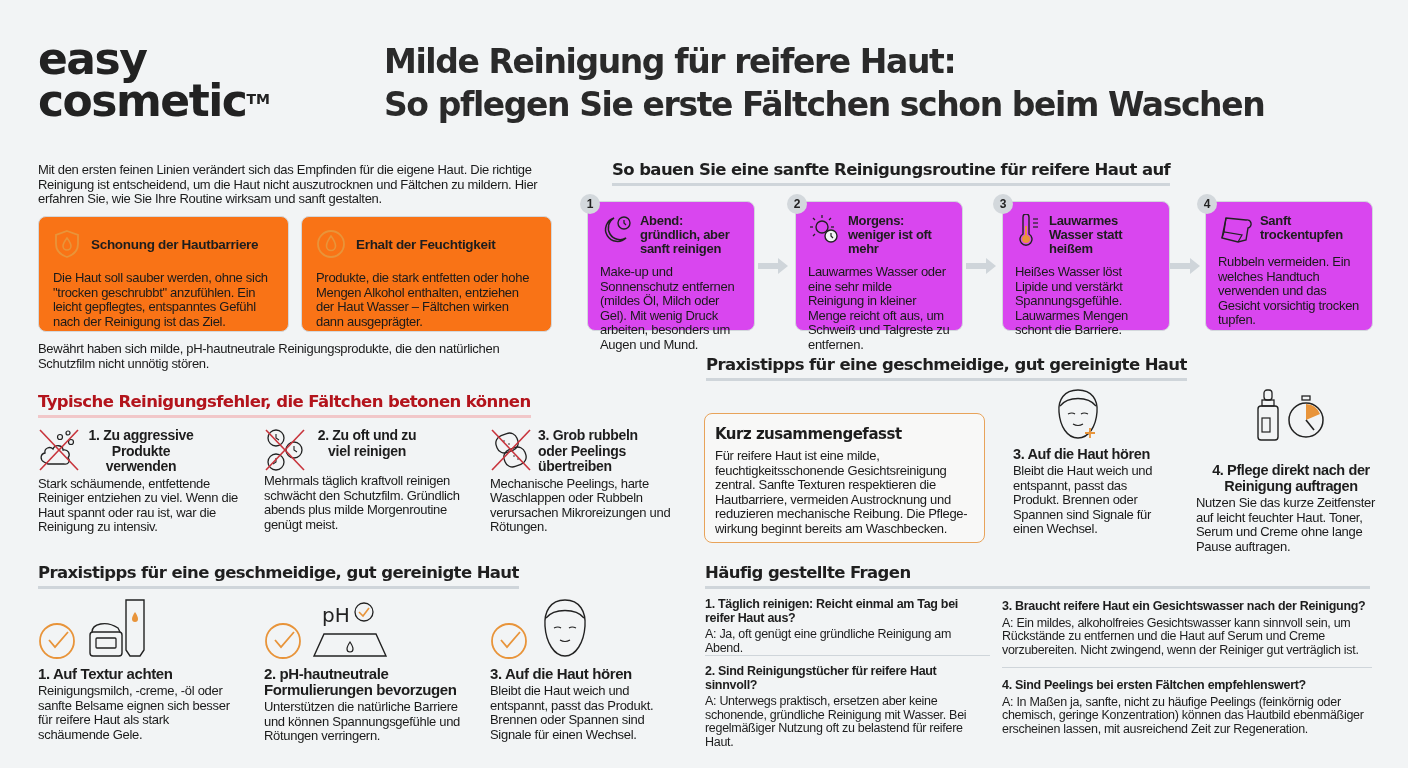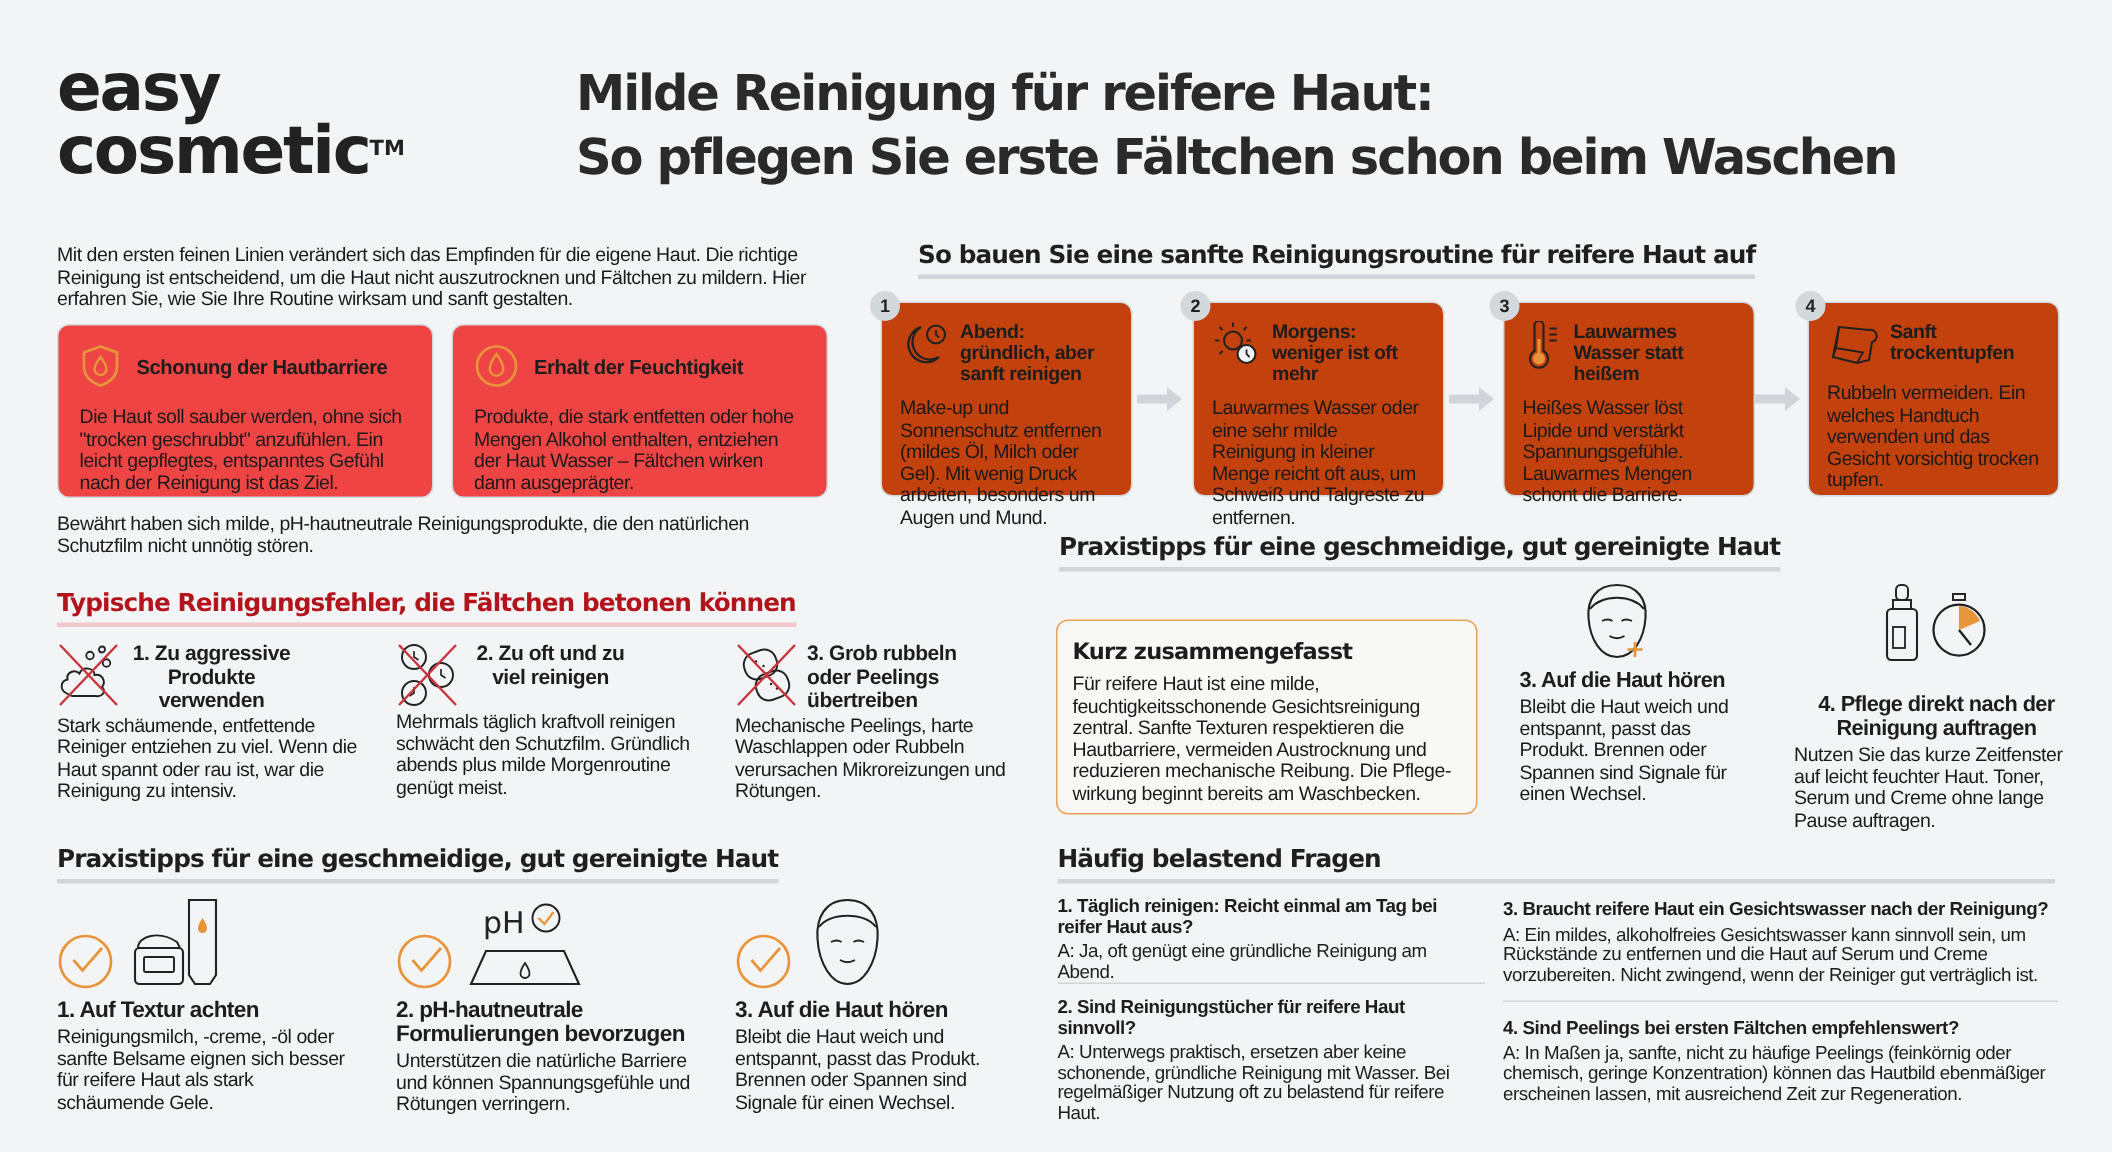--- a/index.html
+++ b/index.html
@@ -20,34 +20,34 @@
   .logo sup { font-size: 14px; vertical-align: top; position: relative; top: -2px; letter-spacing: 0; }
   .main-title {
     left: 384px; top: 40px;
     font-family: "DejaVu Sans", sans-serif;
     font-weight: bold; font-size: 33px; line-height: 43px;
     letter-spacing: -1.4px; color: #2a2a2a;
   }
   .text { font-size: 13px; line-height: 14.5px; letter-spacing: -0.3px; color: #1a1a1a; }
   .intro { left: 38px; top: 163px; width: 520px; }
   .card {
-    background: #ef4444; border: 1px solid #d3d8dc; border-radius: 8px;
+    background: #f97316; border: 1px solid #d3d8dc; border-radius: 8px;
     padding: 12px 14px;
   }
   .card-head { display: flex; align-items: center; gap: 10px; margin-bottom: 12px; }
   .card-head .h { font-weight: bold; font-size: 13.5px; letter-spacing: -0.3px; }
   .section-h {
     font-family: "DejaVu Sans", sans-serif; font-weight: bold;
     font-size: 16.5px; letter-spacing: -0.6px; color: #1f1f1f;
     padding-bottom: 4px; border-bottom: 3px solid #cfd5da;
     display: inline-block;
   }
   .section-h.red { color: #b3141c; border-bottom-color: #f1c7c9; }
   .step {
-    background: #c2410c; border: 1px solid #d3d8dc; border-radius: 8px;
+    background: #d946ef; border: 1px solid #d3d8dc; border-radius: 8px;
     padding: 12px 12px 10px 12px;
   }
   .step-num {
     position: absolute; width: 20px; height: 20px; border-radius: 50%;
     background: #d3d8dc; font-weight: bold; font-size: 12px;
     display: flex; align-items: center; justify-content: center; color: #222;
   }
   .step-head { display: flex; gap: 6px; align-items: flex-start; margin-bottom: 9px; }
   .step-head .h { font-weight: bold; font-size: 13px; line-height: 14px; letter-spacing: -0.3px; }
   .arrow { width: 30px; height: 16px; }
@@ -366,21 +366,21 @@
           <circle cx="20" cy="32" r="17" fill="none" stroke="#222" stroke-width="1.5"></circle>
           <path d="M20 32 L20 16 A16 16 0 0 1 34 26 Z" fill="#e8943a"></path>
           <line x1="20" y1="32" x2="28" y2="42" stroke="#222" stroke-width="1.6"></line>
         </svg>
     </span>
   </div>
   <div class="tip-h center" style="margin-top:20px;font-size:14.5px;">4. Pflege direkt nach der Reinigung auftragen</div>
   <div class="text" style="margin-top:2px;">Nutzen Sie das kurze Zeitfenster auf leicht feuchter Haut. Toner, Serum und Creme ohne lange Pause auftragen.</div>
 </div>
 
-<div class="abs section-h" style="left:705px;top:563px;width:665px;">Häufig belastend Fragen</div>
+<div class="abs section-h" style="left:705px;top:563px;width:665px;">Häufig gestellte Fragen</div>
 
 <div class="abs" style="left:705px;top:598px;width:285px;">
   <div class="faq-q">1.  Täglich reinigen: Reicht einmal am Tag bei reifer Haut aus?</div>
   <div class="faq-a">A: Ja, oft genügt eine gründliche Reinigung am Abend.</div>
 </div>
 <div class="abs divider" style="left:705px;top:655px;width:285px;"></div>
 <div class="abs" style="left:705px;top:665px;width:285px;">
   <div class="faq-q">2.  Sind Reinigungstücher für reifere Haut sinnvoll?</div>
   <div class="faq-a">A: Unterwegs praktisch, ersetzen aber keine schonende, gründliche Reinigung mit Wasser. Bei regelmäßiger Nutzung oft zu belastend für reifere Haut.</div>
 </div>

